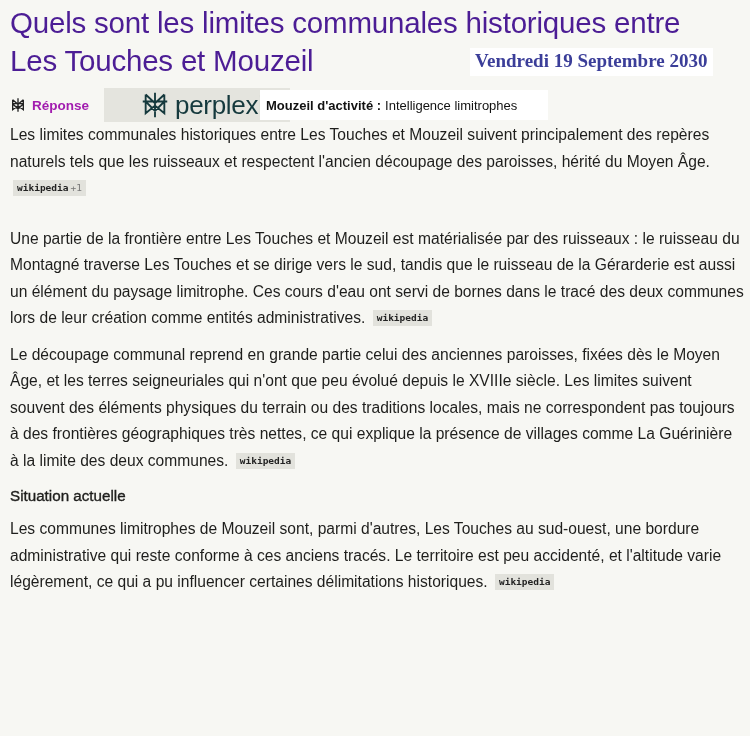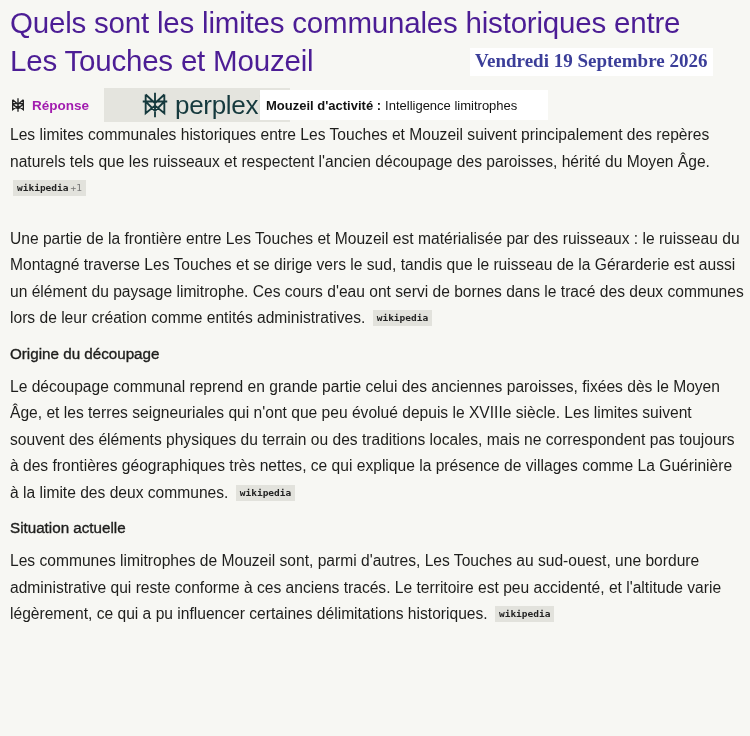--- a/index.html
+++ b/index.html
@@ -52,21 +52,21 @@
     font-family: "DejaVu Sans Mono", monospace; font-size: 9.5px; font-weight: 700;
     color: #222; padding: 0 4px; line-height: 16px; vertical-align: 2px; margin-left: 3px;
   }
   .cite .plus { font-weight: 400; color: #777; margin-left: 2px; }
 </style>
 </head>
 <body>
 
 <h1 class="title" style="width:690px;">Quels sont les limites communales historiques entre Les Touches et Mouzeil</h1>
 
-<div class="date-stamp">Vendredi 19 Septembre 2026</div>
+<div class="date-stamp">Vendredi 19 Septembre 2030</div>
 
 <div class="header-row">
   <div class="reponse">
     <svg class="reponse-icon" viewBox="0 0 24 24">
       <g fill="none" stroke="#222" stroke-width="2">
         <path d="M12 2v20M4 4l8 7 8-7M4 4v6h16V4M4 10l8 8 8-8M4 10v9l8-6 8 6v-9"></path>
       </g>
     </svg>
     <span class="reponse-label">Réponse</span>
   </div>
@@ -89,21 +89,20 @@
   <p class="para" style="margin-bottom:24px;">
     <span>Les limites communales historiques entre Les Touches et Mouzeil suivent principalement des repères naturels tels que les ruisseaux et respectent l'ancien découpage des paroisses, hérité du Moyen Âge.</span>
     <span class="cite"><span>wikipedia</span><span class="plus">+1</span></span>
   </p>
 
   <p class="para" style="margin-bottom:10px;">
     <span>Une partie de la frontière entre Les Touches et Mouzeil est matérialisée par des ruisseaux : le ruisseau du Montagné traverse Les Touches et se dirige vers le sud, tandis que le ruisseau de la Gérarderie est aussi un élément du paysage limitrophe. Ces cours d'eau ont servi de bornes dans le tracé des deux communes lors de leur création comme entités administratives.</span>
     <span class="cite"><span>wikipedia</span></span>
   </p>
 
-  <h2 class="sec" style="margin-bottom:8px;">Origine du découpage</h2>
   <p class="para" style="margin-bottom:10px;">
     <span>Le découpage communal reprend en grande partie celui des anciennes paroisses, fixées dès le Moyen Âge, et les terres seigneuriales qui n'ont que peu évolué depuis le XVIIIe siècle. Les limites suivent souvent des éléments physiques du terrain ou des traditions locales, mais ne correspondent pas toujours à des frontières géographiques très nettes, ce qui explique la présence de villages comme La Guérinière à la limite des deux communes.</span>
     <span class="cite"><span>wikipedia</span></span>
   </p>
 
   <h2 class="sec" style="margin-bottom:8px;">Situation actuelle</h2>
   <p class="para" style="margin-bottom:18px;">
     <span>Les communes limitrophes de Mouzeil sont, parmi d'autres, Les Touches au sud-ouest, une bordure administrative qui reste conforme à ces anciens tracés. Le territoire est peu accidenté, et l'altitude varie légèrement, ce qui a pu influencer certaines délimitations historiques.</span>
     <span class="cite"><span>wikipedia</span></span>
   </p>

